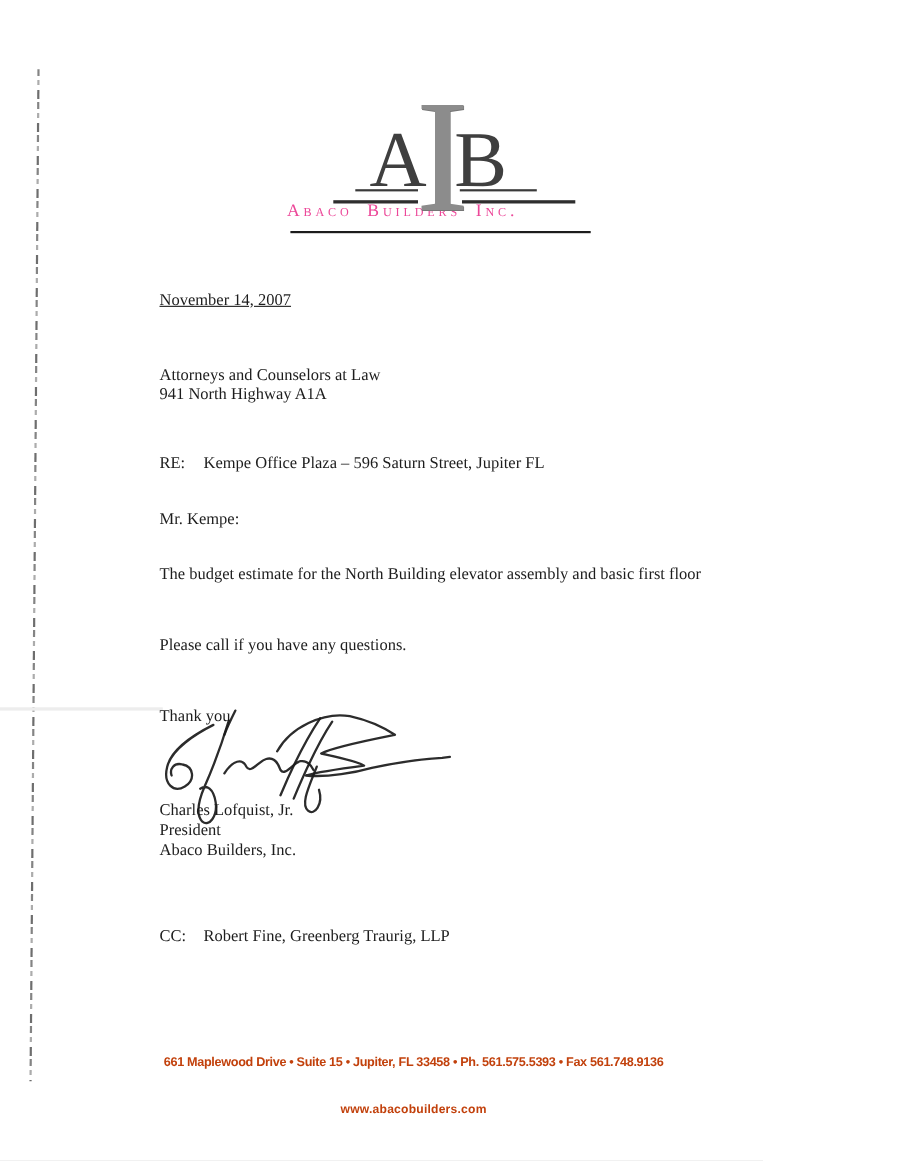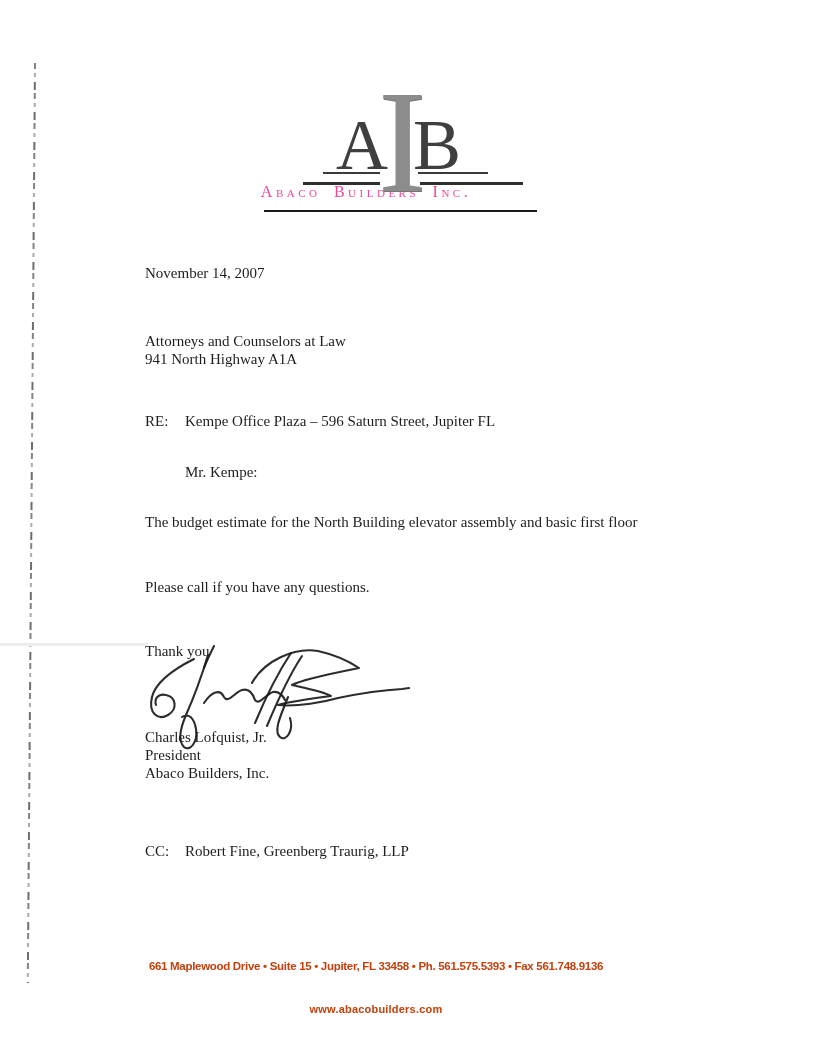--- a/index.html
+++ b/index.html
@@ -69,25 +69,25 @@
   }
   .logo-underline {
     position: absolute;
     left: 264px; top: 210px;
     width: 273px; height: 2px;
     background: #1c1c1c;
   }
 
   
   .txt { position: absolute; font-size: 15px; line-height: 18px; }
-  .date-line   { left: 145px; top: 264px; }
+  .date-line   { left: 145px; top: 264px; text-decoration: underline; }
   .addr-block  { left: 145px; top: 332px; }
   .re-line     { left: 145px; top: 412px; }
   .re-label, .cc-label { display: inline-block; width: 40px; }
-  .salutation  { left: 145px; top: 463px; margin-left: 40px; }
+  .salutation  { left: 145px; top: 463px; }
   .body-par    { left: 145px; top: 513px; }
   .body-p2     { left: 145px; top: 578px; }
   .closing     { left: 145px; top: 642px; }
   .signer-block{ left: 145px; top: 728px; }
   .cc-line     { left: 145px; top: 842px; }
 
   
   .signature {
     position: absolute;
     left: 138px; top: 641px;

